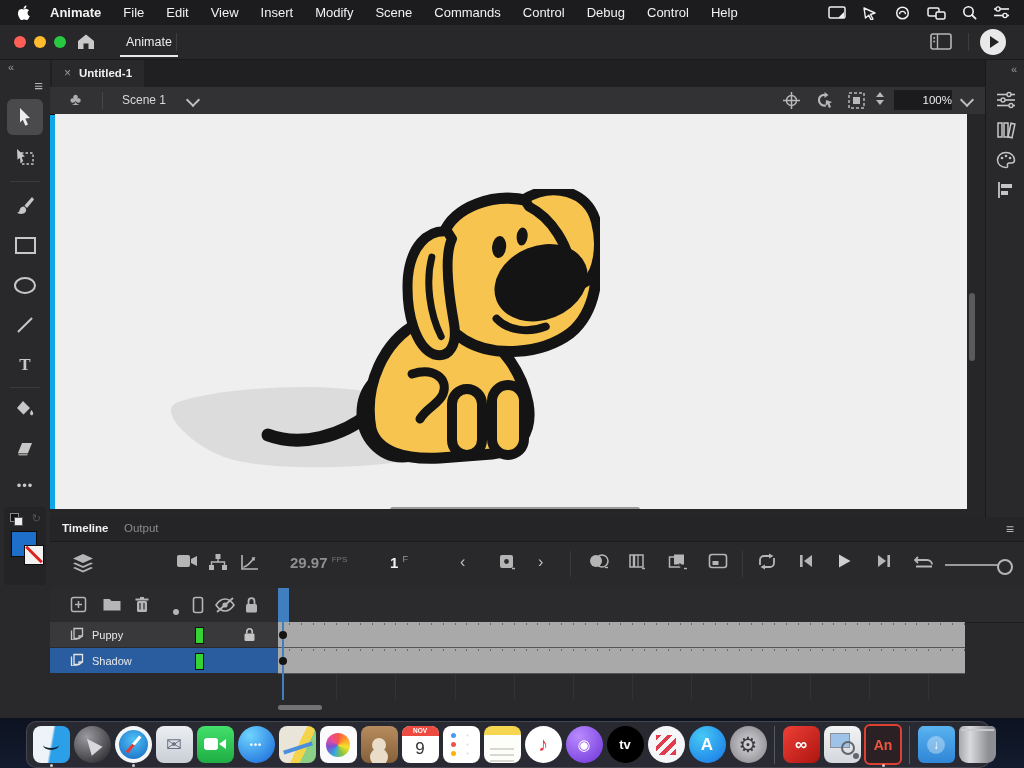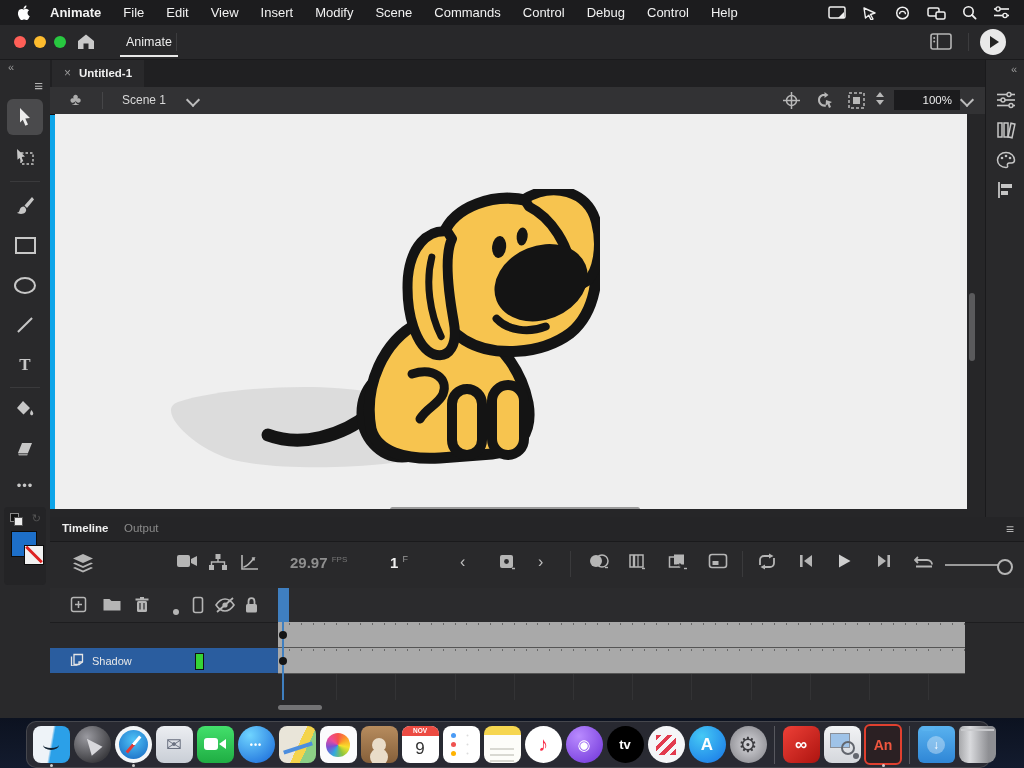--- a/index.html
+++ b/index.html
@@ -62,21 +62,21 @@
   #scenebar{left:50px;top:87px;width:935px;height:27px;background:#323234;border-bottom:1px solid #101012;}
   #symbol-clover{position:absolute;left:20px;top:3px;color:#aeaeae;font-size:17px;}
   #scene-sep{position:absolute;left:52px;top:5px;width:1px;height:17px;background:#464648;}
   #scene-name{position:absolute;left:72px;top:6px;color:#d8d8d8;font-size:12px;}
   .chev-down{width:8px;height:8px;border-right:2px solid #bdbdbd;border-bottom:2px solid #bdbdbd;transform:rotate(45deg);}
   #scene-chev{position:absolute;left:138px;top:8px;}
   .scene-icon{position:absolute;top:4px;color:#b8b8b8;}
   #zoom-stepper{position:absolute;left:826px;top:5px;display:flex;flex-direction:column;gap:3px;align-items:center;}
   .tri-up{width:0;height:0;border-left:4px solid transparent;border-right:4px solid transparent;border-bottom:5px solid #b8b8b8;}
   .tri-dn{width:0;height:0;border-left:4px solid transparent;border-right:4px solid transparent;border-top:5px solid #b8b8b8;}
-  #zoom-box{position:absolute;left:844px;top:3px;width:58px;height:20px;background:#1b1b1d;color:#ececec;font-size:11.5px;display:flex;align-items:center;justify-content:flex-end;padding-right:8px;}
+  #zoom-box{position:absolute;left:844px;top:3px;width:58px;height:20px;background:#1b1b1d;color:#ececec;font-size:11.5px;display:flex;align-items:center;justify-content:flex-end;}
   #zoom-chev{position:absolute;left:912px;top:8px;}
 
   #canvas{left:55px;top:114px;width:912px;height:403px;background:#efefef;}
   #canvas-hscroll{position:absolute;left:335px;top:393px;width:250px;height:5px;background:#9a9a9a;border-radius:3px;}
   #canvas-vscroll{left:969px;top:293px;width:6px;height:68px;background:#5a5a5c;border-radius:3px;z-index:31;}
   #doc-gap-right{left:967px;top:114px;width:18px;height:403px;background:#262628;}
   #doc-gap-bottom{left:50px;top:509px;width:935px;height:8px;background:#262628;}
 
   
   #rightpanel{left:985px;top:59px;width:39px;height:458px;background:#29292b;border-left:1px solid #1a1a1c;z-index:30;}
@@ -601,20 +601,37 @@
             <rect x="2" y="8" width="11" height="8.5" rx="1.5" fill="#b5b5b5"></rect>
             <path d="M4.5 8 L4.5 5.5 C4.5 3.6 5.8 2.2 7.5 2.2 C9.2 2.2 10.5 3.6 10.5 5.5 L10.5 8" fill="none" stroke="#b5b5b5" stroke-width="1.8"></path>
           </svg>
       </span>
     </div>
 
     <span id="playhead-head"></span>
     <span id="playhead-line"></span>
 
     <div class="layer-row" style="top:105px;">
+      <div class="layer-left">
+        <span class="layer-icon">
+          <svg width="14" height="13" viewBox="0 0 14 13">
+              <path d="M4 1.5 L12.5 1.5 L12.5 9 L9 11.5 L4 11.5 Z" fill="none" stroke="#c5c5c5" stroke-width="1.3"></path>
+              <path d="M9 11.5 L9 9 L12.5 9" fill="none" stroke="#c5c5c5" stroke-width="1.3"></path>
+              <path d="M1.5 3.5 L1.5 12.8 L7.5 12.8" fill="none" stroke="#c5c5c5" stroke-width="1.3"></path>
+            </svg>
+        </span>
+        <span class="layer-name">Puppy</span>
+        <span class="layer-colorbar"></span>
+        <span class="layer-lock">
+          <svg width="13" height="15" viewBox="0 0 13 15">
+              <rect x="1.5" y="6.5" width="10" height="7.5" rx="1.3" fill="#c5c5c5"></rect>
+              <path d="M3.8 6.5 L3.8 4.6 C3.8 3 4.9 1.8 6.5 1.8 C8.1 1.8 9.2 3 9.2 4.6 L9.2 6.5" fill="none" stroke="#c5c5c5" stroke-width="1.6"></path>
+            </svg>
+        </span>
+      </div>
       <div class="frame-span"></div>
       <span class="keyframe-dot"></span>
     </div>
     <div class="layer-row selected" style="top:131px;">
       <div class="layer-left">
         <span class="layer-icon">
           <svg width="14" height="13" viewBox="0 0 14 13">
               <path d="M4 1.5 L12.5 1.5 L12.5 9 L9 11.5 L4 11.5 Z" fill="none" stroke="#e5e5e5" stroke-width="1.3"></path>
               <path d="M9 11.5 L9 9 L12.5 9" fill="none" stroke="#e5e5e5" stroke-width="1.3"></path>
               <path d="M1.5 3.5 L1.5 12.8 L7.5 12.8" fill="none" stroke="#e5e5e5" stroke-width="1.3"></path>

